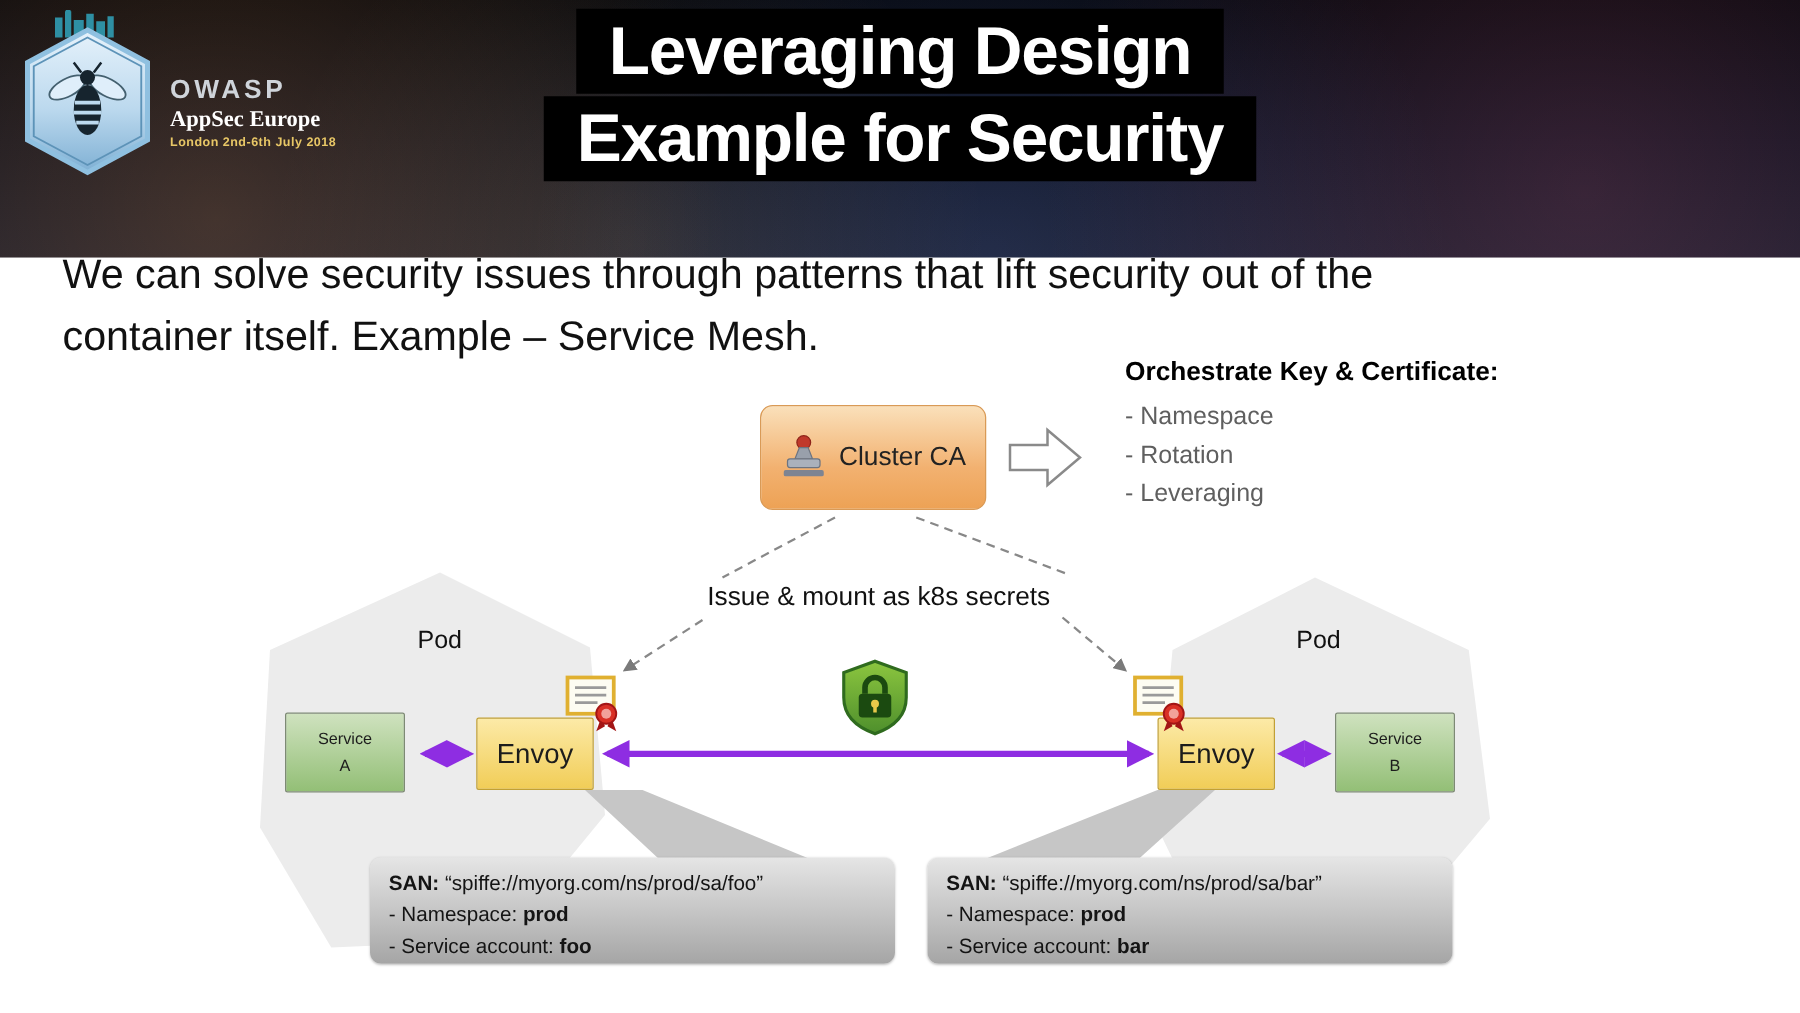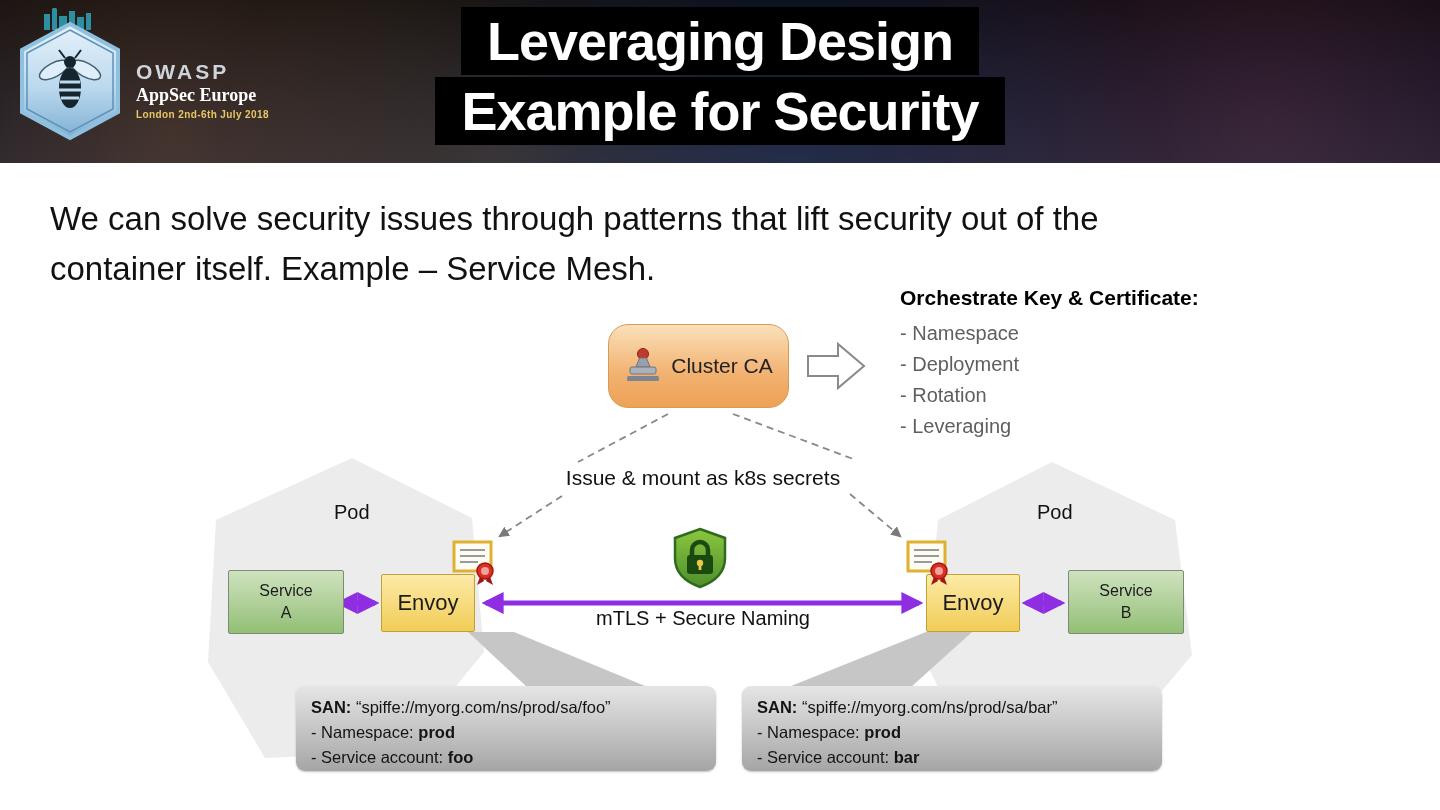--- a/index.html
+++ b/index.html
@@ -2,21 +2,21 @@
 <html><head>
 <meta charset="utf-8">
 <style>
   * { margin:0; padding:0; box-sizing:border-box; }
   html,body { width:1440px; height:810px; overflow:hidden; background:#fff; }
   body { font-family:"Liberation Sans","DejaVu Sans",sans-serif; }
   .slide { position:relative; width:1440px; height:810px; background:#fff; }
 
   
   .header {
-    position:absolute; left:0; top:0; width:1440px; height:163px;
+    position:absolute; left:0; top:0; width:1440px; height:206px;
     background:
       radial-gradient(circle at 12% 85%, rgba(255,160,70,.20), transparent 32%),
       radial-gradient(circle at 88% 75%, rgba(255,110,150,.16), transparent 34%),
       radial-gradient(circle at 55% 100%, rgba(110,150,255,.14), transparent 45%),
       radial-gradient(circle at 35% 95%, rgba(255,210,120,.10), transparent 30%),
       linear-gradient(180deg,#05070d 0%,#0e1220 55%,#181c2c 100%);
     overflow:hidden;
   }
   .title-wrap {
     position:absolute; left:0; top:6px; width:100%;
@@ -43,28 +43,28 @@
   
   .diagram-svg { position:absolute; left:0; top:0; width:1440px; height:810px; z-index:1; pointer-events:none; }
 
   .dlabel { position:absolute; z-index:5; color:#111; }
   .orchestrate { position:absolute; left:900px; top:286px; z-index:5; }
   .orch-title  { font-size:21px; font-weight:800; color:#000; margin-bottom:8px; }
   .orch-item   { font-size:20px; color:#5f5f5f; line-height:31px; }
 
   .box { position:absolute; z-index:6; display:flex; align-items:center; justify-content:center; text-align:center; }
   .box-ca {
-    left:608px; top:324px; width:181px; height:84px; border-radius:20px;
+    left:608px; top:324px; width:181px; height:84px; border-radius:10px;
     background:linear-gradient(180deg,#fae0ba 0%,#f2b170 60%,#eda255 100%);
     border:1px solid #d99a56; font-size:21px; color:#222; gap:9px;
   }
   .box-service {
-    width:116px; height:64px; border-radius:2px;
+    width:96px; height:64px; border-radius:2px;
     background:linear-gradient(180deg,#cfe2bf 0%,#93bf76 100%);
-    border:1px solid #7d8a74; font-size:16px; line-height:22px; color:#1c1c1c;
+    border:1px solid #7d8a74; font-size:13px; line-height:22px; color:#1c1c1c;
   }
   .box-service-a { left:228px; top:570px; }
   .box-service-b { left:1068px; top:570px; }
   .box-envoy {
     width:94px; height:58px; border-radius:2px;
     background:linear-gradient(180deg,#fceaa7 0%,#f1cd57 100%);
     border:1px solid #c2a033; font-size:22px; color:#1c1c1c;
   }
   .box-envoy-l { left:381px; top:574px; }
   .box-envoy-r { left:926px; top:574px; }
@@ -170,21 +170,20 @@
     <polygon points="808,356 838,356 838,344 864,366 838,388 838,376 808,376" fill="#ffffff" stroke="#8a8a8a" stroke-width="2"></polygon>
 
     <line x1="340" y1="603" x2="375" y2="603" stroke="#8e2de2" stroke-width="5" marker-start="url(#purpleArrow)" marker-end="url(#purpleArrow)"></line>
     <line x1="486" y1="603" x2="919" y2="603" stroke="#8e2de2" stroke-width="5" marker-start="url(#purpleArrow)" marker-end="url(#purpleArrow)"></line>
     <line x1="1026" y1="603" x2="1061" y2="603" stroke="#8e2de2" stroke-width="5" marker-start="url(#purpleArrow)" marker-end="url(#purpleArrow)"></line>
   </svg>
 
   <div class="orchestrate">
     <div class="orch-title">Orchestrate Key &amp; Certificate:</div>
     <div class="orch-item">- Namespace</div>
-    <div class="orch-item">- Deployment</div>
     <div class="orch-item">- Rotation</div>
     <div class="orch-item">- Leveraging</div>
   </div>
 
   <div class="box box-ca">
     <svg width="38" height="36" viewBox="0 0 38 36">
       <circle cx="19" cy="6" r="5.5" fill="#c0392b" stroke="#8f241a" stroke-width="1"></circle>
       <path d="M15.5,10 h7 l3.5,9 h-14 z" fill="#99a0ab" stroke="#6d7480" stroke-width="1"></path>
       <rect x="6" y="19" width="26" height="7" rx="2" fill="#aab1bc" stroke="#6d7480" stroke-width="1"></rect>
       <rect x="3" y="28" width="32" height="5" rx="1.5" fill="#7d8492"></rect>
@@ -241,21 +240,20 @@
         <stop offset="1" stop-color="#4e8f2c"></stop>
       </linearGradient>
     </defs>
     <path d="M29 2 L54 11 V31 C54 46 43 55 29 60 C15 55 4 46 4 31 V11 Z" fill="url(#shg)" stroke="#2f6b1e" stroke-width="2.5"></path>
     <path d="M21 28 v-5 a8 8 0 0 1 16 0 v5" stroke="#1b4a10" stroke-width="4.5" fill="none"></path>
     <rect x="16" y="28" width="26" height="19" rx="3" fill="#1b4a10"></rect>
     <circle cx="29" cy="36" r="3.2" fill="#e8c94a"></circle>
     <rect x="27.6" y="38" width="2.8" height="5" fill="#e8c94a"></rect>
   </svg>
 
-  <div class="dlabel mtls-label">mTLS + Secure Naming</div>
 
   <div class="callout callout-l">
     <div>
       <span class="b">SAN:</span>
       <span>“spiffe://myorg.com/ns/prod/sa/foo”</span>
     </div>
     <div>
       <span>- Namespace:</span>
       <span class="b">prod</span>
     </div>

